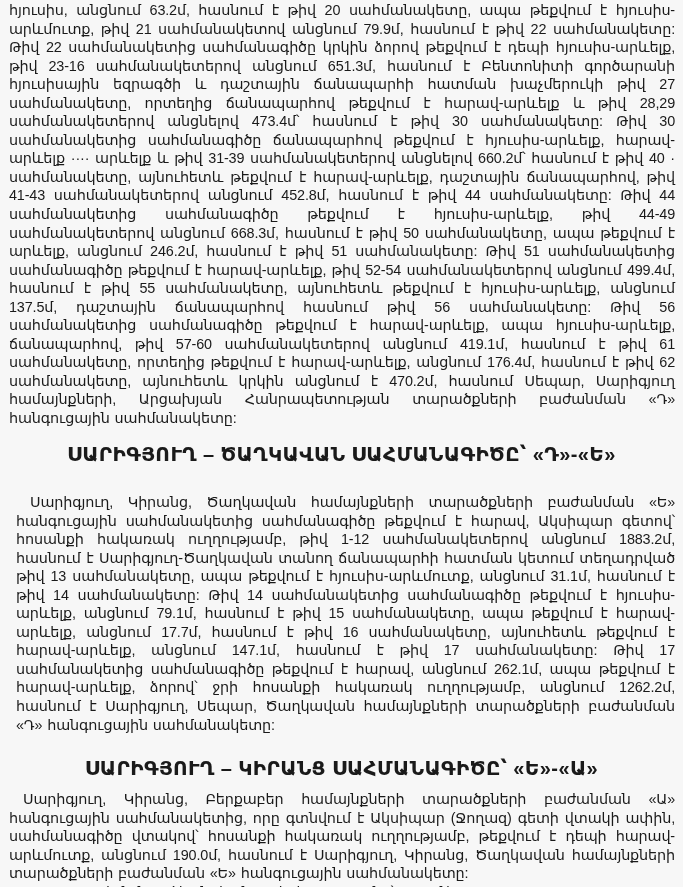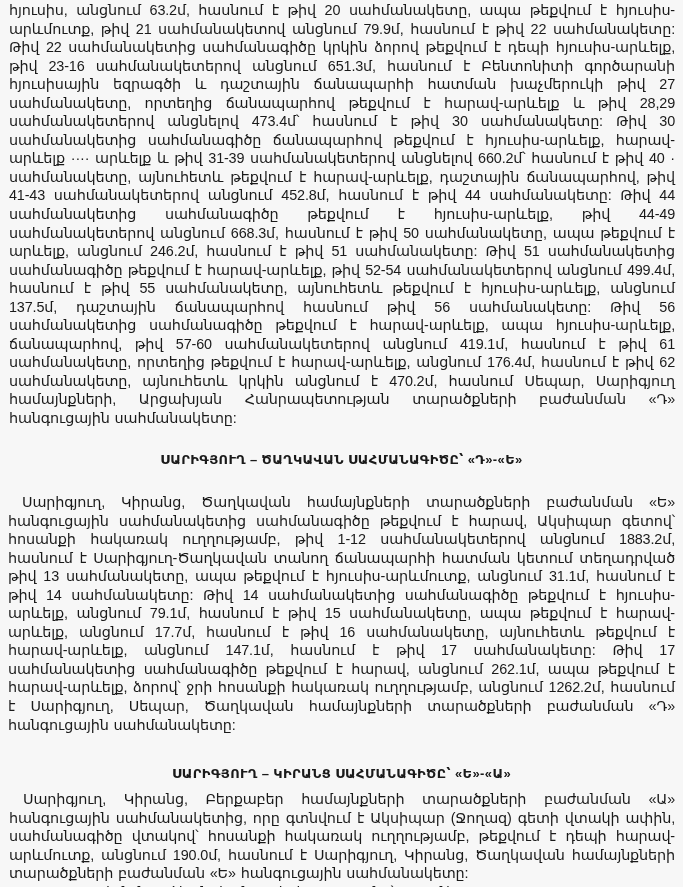--- a/index.html
+++ b/index.html
@@ -37,30 +37,30 @@
       text-indent: 14px;
     }
     .total-line {
       font-size: 14.4px;
       line-height: 18.55px;
       margin: 0;
       padding-left: 13px;
       letter-spacing: -0.15px;
     }
     .section-title {
-      font-size: 13px;
+      font-size: 20px;
       line-height: 18.55px;
       text-align: center;
-      margin: 6px;
+      margin: 0;
       letter-spacing: 0.4px;
     }
     #p1 { position: absolute; top: 1px; left: 9px; right: 8px; }
     #t1 { position: absolute; top: 401px; left: 9px; right: 8px; }
     #h1 { position: absolute; top: 445px; left: 60px; right: 60px; }
-    #p2 { position: absolute; top: 493px; left: 8px; right: 8px; }
+    #p2 { position: absolute; top: 493px; left: 16px; right: 8px; }
     #t2 { position: absolute; top: 716px; left: 9px; right: 8px; }
     #h2 { position: absolute; top: 759px; left: 60px; right: 60px; }
     #p3 { position: absolute; top: 771px; left: 9px; right: 8px; }
     #t3 { position: absolute; top: 864px; left: 9px; right: 8px; }
   </style>
 </head>
 <body>
 
 <div class="page">
 

